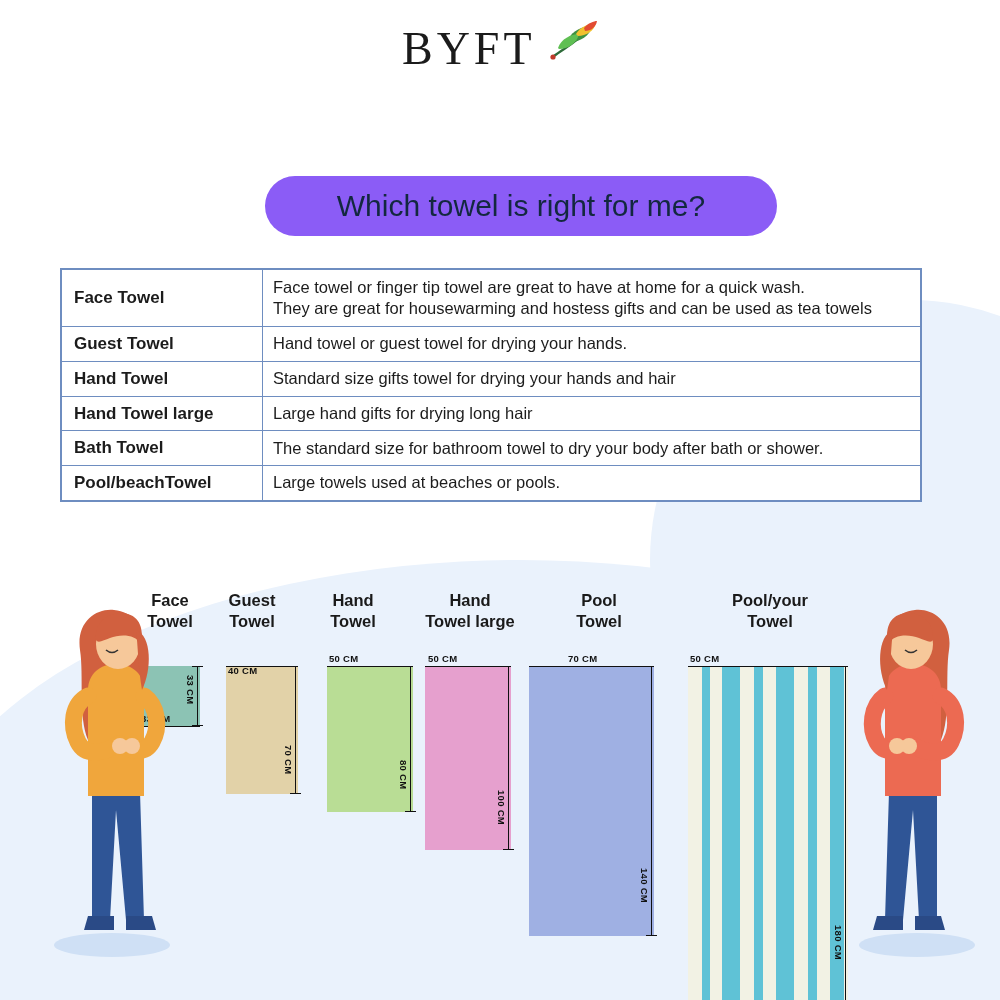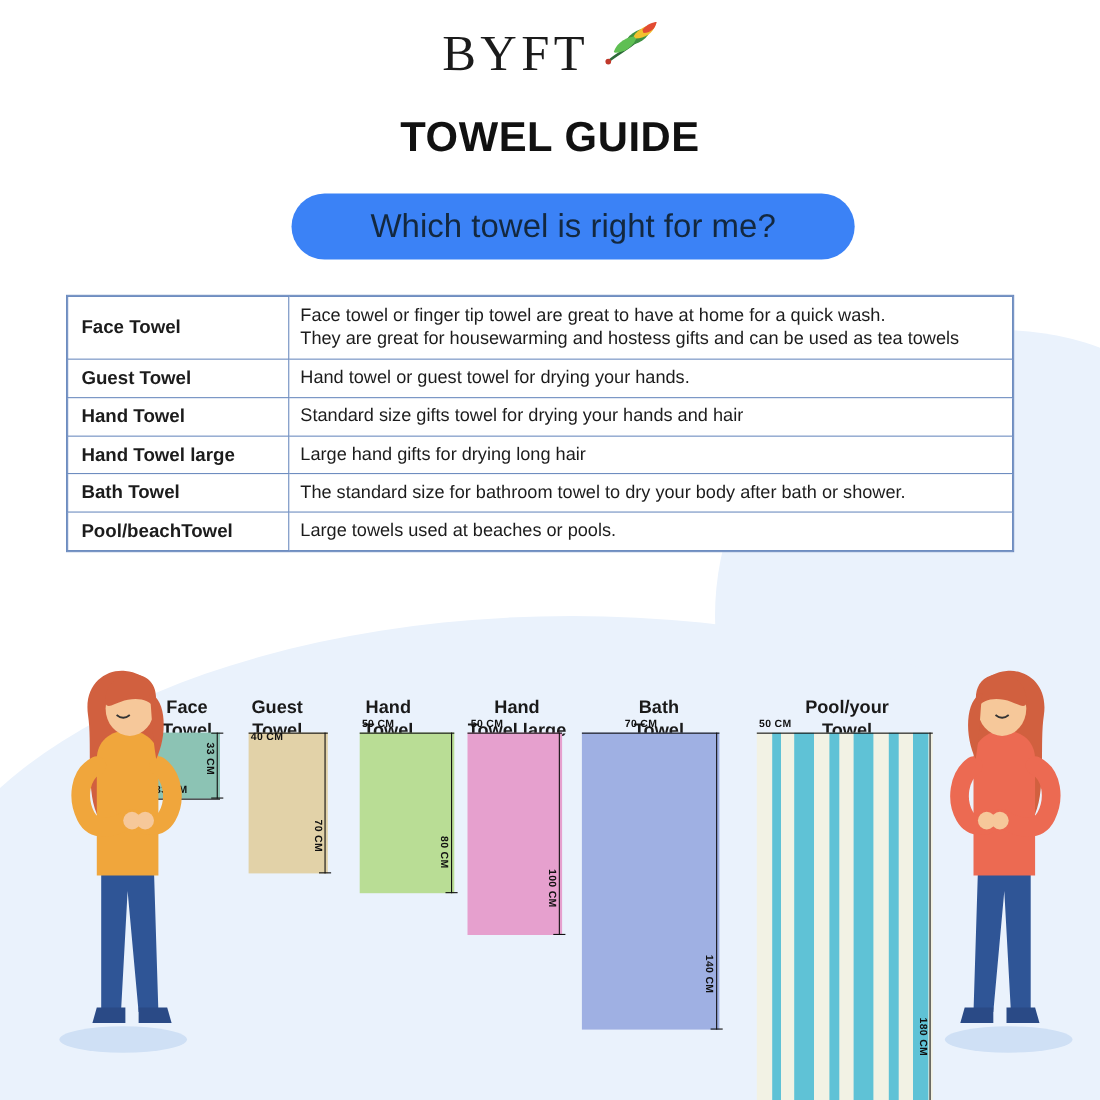--- a/index.html
+++ b/index.html
@@ -83,21 +83,21 @@
     font-weight: bold;
     letter-spacing: 0.5px;
     color: #111111;
   }
   .pill {
     position: absolute;
     top: 176px;
     left: 265px;
     width: 512px;
     height: 60px;
-    background: #3b82f6;
+    background: #8b5cf6;
     border-radius: 32px;
     display: flex;
     align-items: center;
     justify-content: center;
     font-size: 30px;
     color: #13283f;
     font-weight: 400;
   }
 
   
@@ -140,21 +140,20 @@
     width: 1000px;
     height: 420px;
   }
   .col-title {
     position: absolute;
     text-align: center;
     font-size: 16.5px;
     font-weight: bold;
     color: #1a1a1a;
     line-height: 1.25;
-    margin-top: 43px;
   }
   .swatch {
     position: absolute;
   }
   .dim {
     position: absolute;
     font-size: 9.5px;
     font-weight: bold;
     color: #111111;
     letter-spacing: 0.3px;
@@ -210,21 +209,20 @@
         <path d="M10 38 C20 30 34 24 50 6" stroke="#2e6b3a" stroke-width="2.4" fill="none"></path>
         <path d="M24 22 C28 12 40 8 48 8 C46 18 36 24 26 24 Z" fill="#3f9142"></path>
         <path d="M14 30 C17 21 27 16 35 16 C33 25 24 31 15 31 Z" fill="#5fbf53"></path>
         <path d="M32 16 C36 9 45 5 52 5 C50 13 42 18 34 18 Z" fill="#f2c12e"></path>
         <path d="M40 10 C44 5 50 3 53 3 C52 9 47 13 41 13 Z" fill="#e24b33"></path>
         <circle cx="9" cy="39" r="2.6" fill="#c0392b"></circle>
       </svg>
     </span>
   </div>
 
-  <div class="title">TOWEL GUIDE</div>
 
   <div class="pill">
     <span>Which towel is right for me?</span>
   </div>
 
   <div class="table">
     <table>
       <tbody>
           <tr class="tall">
         <td class="label">Face Towel</td>
@@ -258,21 +256,21 @@
   <div class="chart">
 
     <div class="col-title" style="left:120px; top:10px; width:100px; white-space:pre-line;">Face
 Towel</div>
     <div class="col-title" style="left:202px; top:10px; width:100px; white-space:pre-line;">Guest
 Towel</div>
     <div class="col-title" style="left:303px; top:10px; width:100px; white-space:pre-line;">Hand
 Towel</div>
     <div class="col-title" style="left:405px; top:10px; width:130px; white-space:pre-line;">Hand
 Towel large</div>
-    <div class="col-title" style="left:549px; top:10px; width:100px; white-space:pre-line;">Bath
+    <div class="col-title" style="left:549px; top:10px; width:100px; white-space:pre-line;">Pool
 Towel</div>
     <div class="col-title" style="left:700px; top:10px; width:140px; white-space:pre-line;">Pool/your
 Towel</div>
 
     <div class="swatch" style="left:140px; top:86px; width:60px; height:60px; background:#8cc3b4;"></div>
     <div class="rule-v" style="left:197px; top:86px; height:60px;"></div>
     <div class="tick" style="left:192px; top:86px; width:11px; height:1.4px;"></div>
     <div class="tick" style="left:192px; top:145px; width:11px; height:1.4px;"></div>
     <div class="dim vert" style="left:196px; top:95px;">33 CM</div>
     <div class="rule-h" style="left:140px; top:146px; width:60px;"></div>

